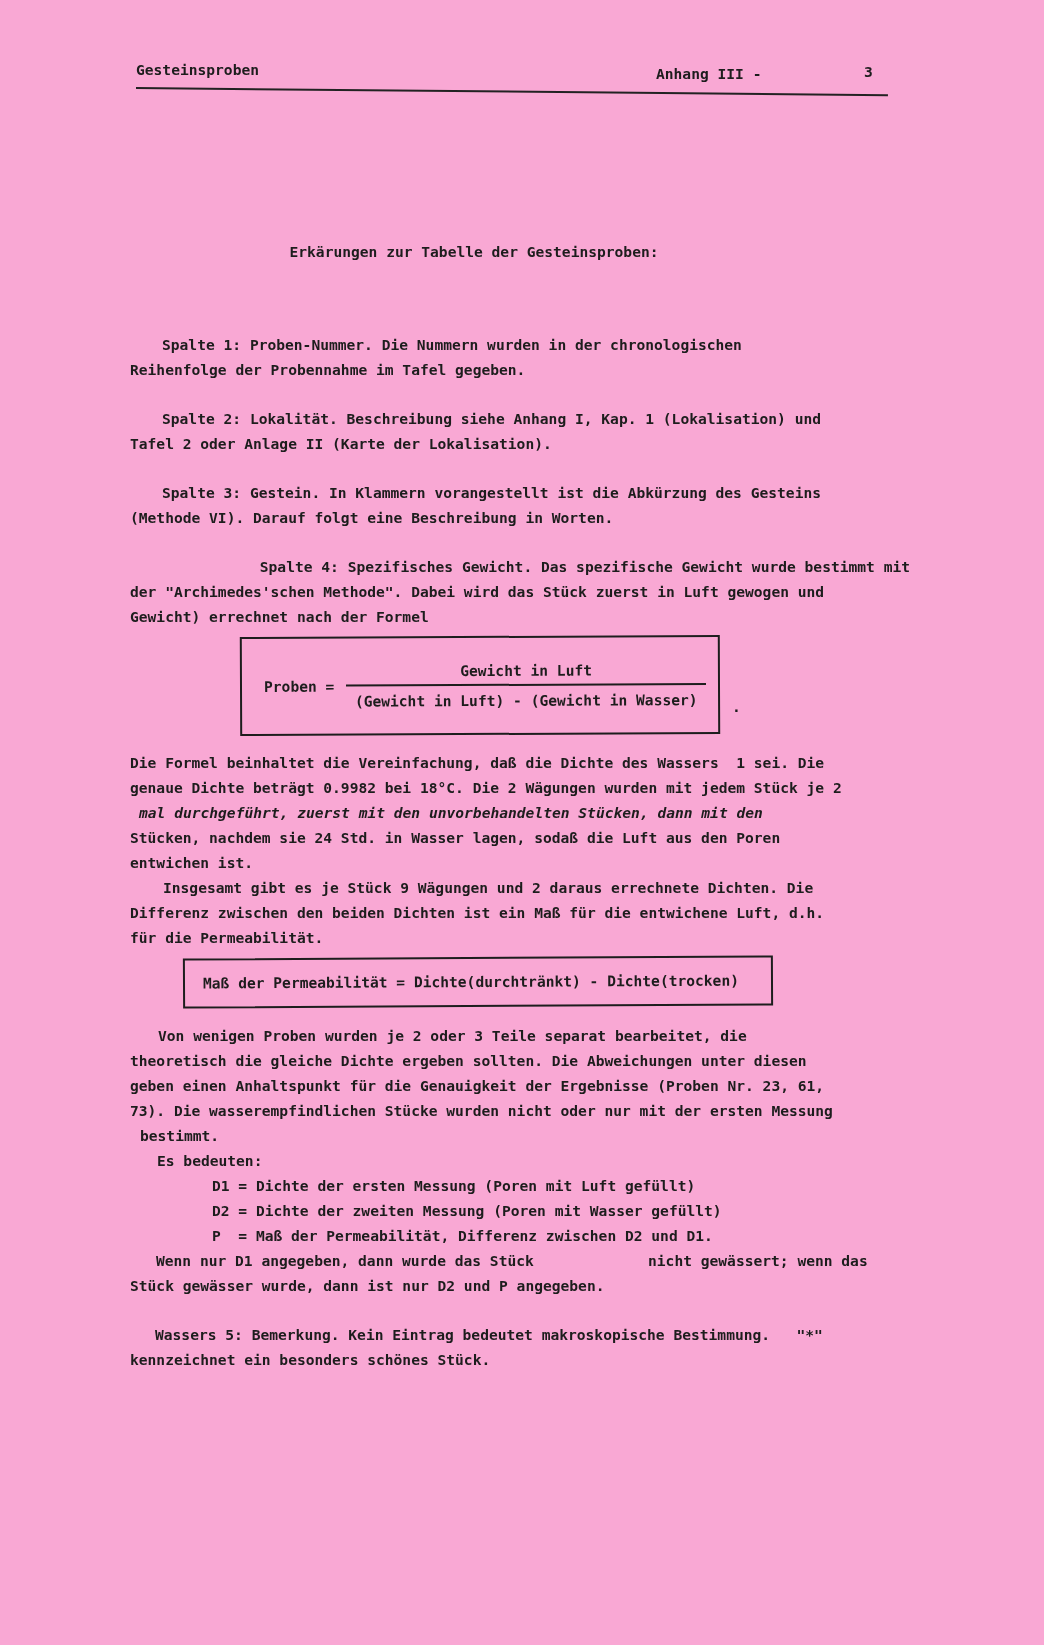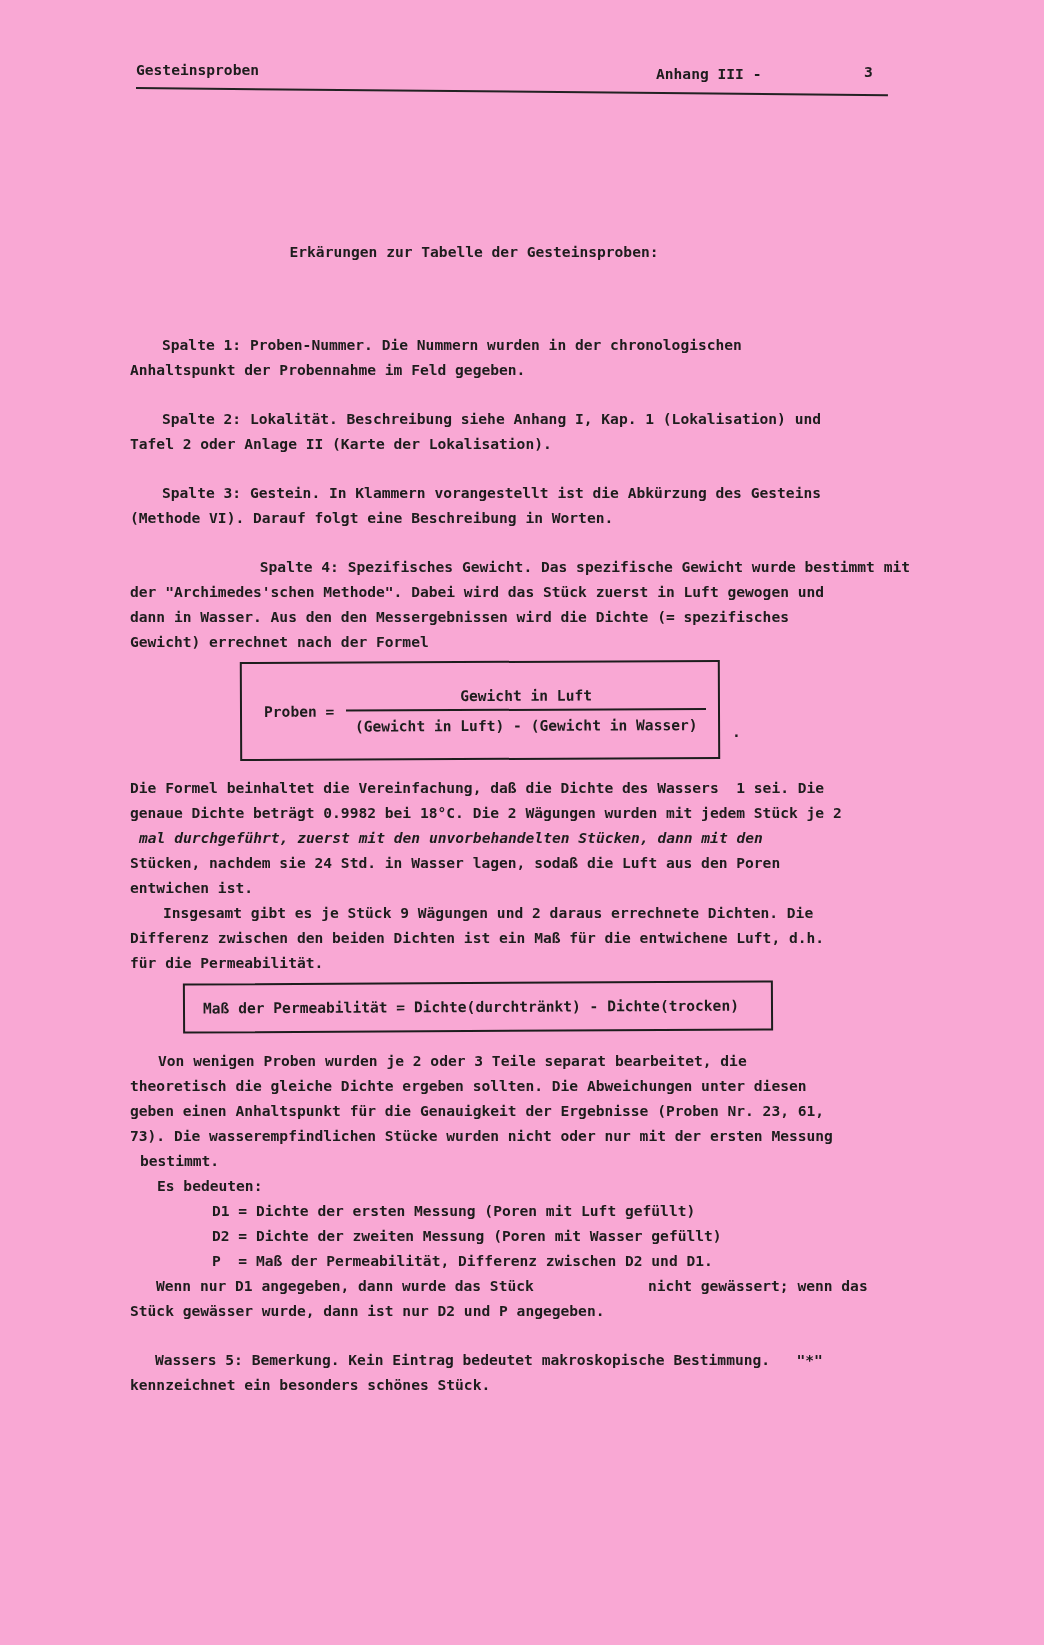--- a/index.html
+++ b/index.html
@@ -77,34 +77,33 @@
   <div class="hdr-right">Anhang III -</div>
   <div class="hdr-page">3</div>
   <div class="hdr-rule"></div>
 
   <div class="doc-title"><span class="u">Erkärungen zur Tabelle der Gesteinsproben:</span></div>
 
   <div class="content">
 
     <div class="para">
         <div class="line" style="padding-left: 32px;"><span>Spalte 1: </span><span class="u">Proben-Nummer.</span><span> Die Nummern wurden in der chronologischen</span></div>
-        <div class="line"><span>Anhaltspunkt der Probennahme im Feld gegeben.</span></div>
+        <div class="line"><span>Reihenfolge der Probennahme im Tafel gegeben.</span></div>
       </div>
     <div class="para gap24">
         <div class="line" style="padding-left: 32px;"><span>Spalte 2: </span><span class="u">Lokalität.</span><span> Beschreibung siehe Anhang I, Kap. 1 (Lokalisation) und</span></div>
         <div class="line"><span>Tafel 2 oder Anlage II (Karte der Lokalisation).</span></div>
       </div>
     <div class="para gap24">
         <div class="line" style="padding-left: 32px;"><span>Spalte 3: </span><span class="u">Gestein.</span><span> In Klammern vorangestellt ist die Abkürzung des Gesteins</span></div>
         <div class="line"><span>(Methode VI). Darauf folgt eine Beschreibung in Worten.</span></div>
       </div>
     <div class="para gap24">
         <div class="line" style="padding-left: 32px; text-align: right;"><span>Spalte 4: </span><span class="u">Spezifisches Gewicht.</span><span> Das spezifische Gewicht wurde bestimmt mit</span></div>
         <div class="line"><span>der "Archimedes'schen Methode". Dabei wird das Stück zuerst in Luft gewogen und</span></div>
-        <div class="line"><span>dann in Wasser. Aus den den Messergebnissen wird die Dichte (= spezifisches</span></div>
         <div class="line"><span>Gewicht) errechnet nach der Formel</span></div>
       </div>
 
     <div class="fwrap">
       <div class="formula-box">
         <span class="f-label">Proben =</span>
         <div class="fraction">
           <div class="numerator">Gewicht in Luft</div>
           <div class="frac-bar"></div>
           <div class="denominator">(Gewicht in Luft) - (Gewicht in Wasser)</div>

